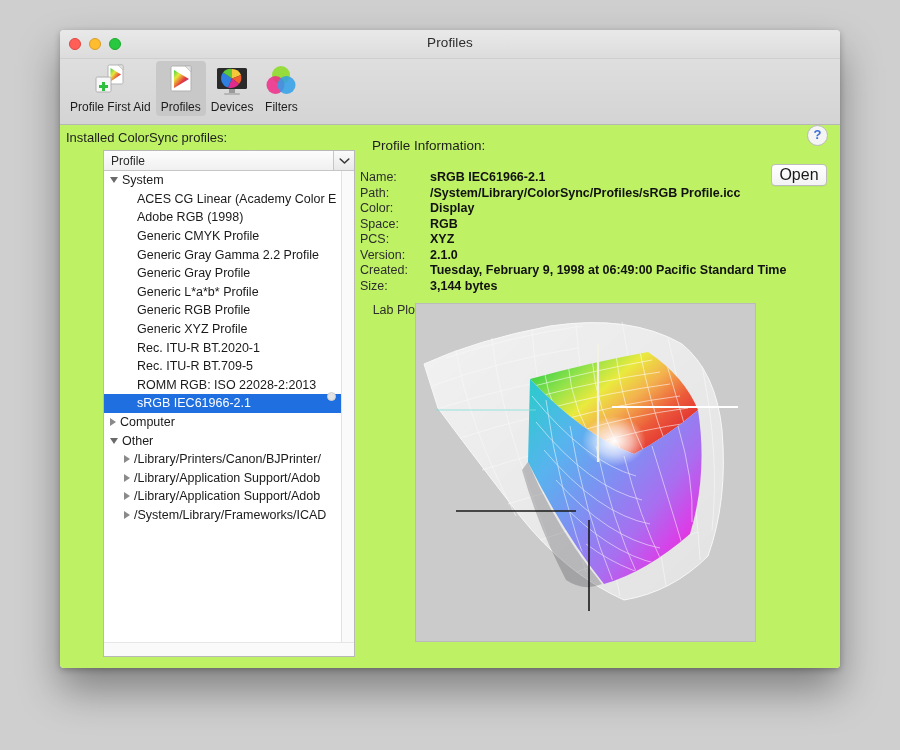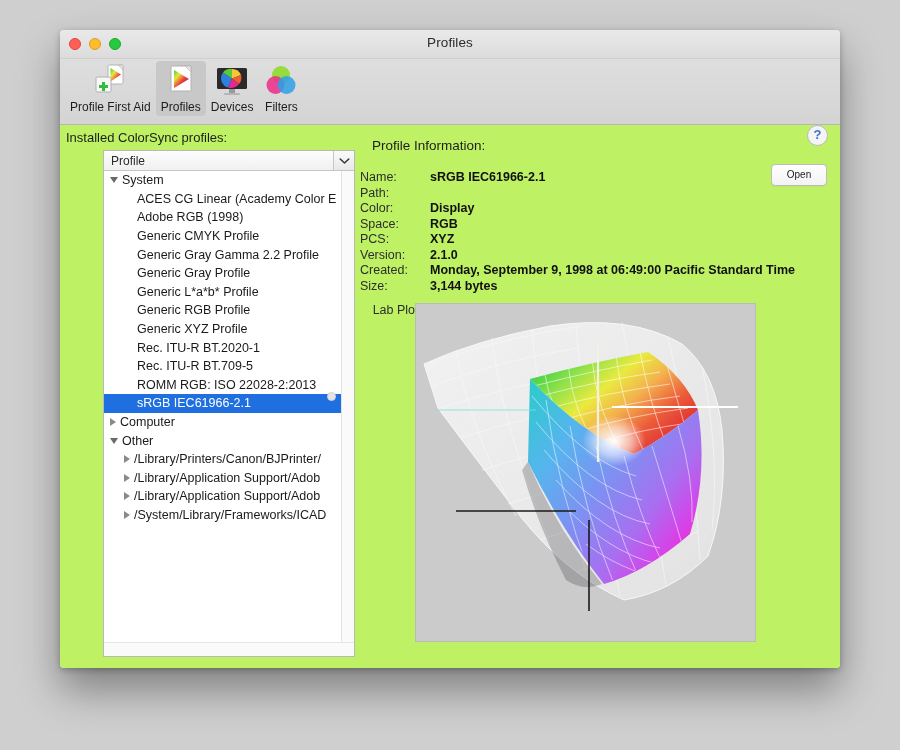--- a/index.html
+++ b/index.html
@@ -251,21 +251,21 @@
     color: #111;
     white-space: nowrap;
   }
   #open-btn {
     position: absolute;
     left: 711px; top: 39px;
     width: 54px; height: 20px;
     background: linear-gradient(to bottom, #ffffff, #f3f3f3);
     border: 1px solid #bdbdbd;
     border-radius: 4px;
-    font-size: 10px;
+    font-size: 16px;
     color: #1a1a1a;
     text-align: center;
     line-height: 19px;
     box-shadow: 0 0.5px 0.5px rgba(0,0,0,0.07);
     cursor: default;
   }
 
   
   #labplot-key {
     position: absolute;
@@ -482,40 +482,41 @@
       <div id="split-dot"></div>
     </div>
 
     <div id="info-rows">
         <div class="irow">
           <div class="ikey">Name:</div>
           <div class="ival">sRGB IEC61966-2.1</div>
         </div>
         <div class="irow">
           <div class="ikey">Path:</div>
+          <div class="ival">/System/Library/ColorSync/Profiles/sRGB Profile.icc</div>
         </div>
         <div class="irow">
           <div class="ikey">Color:</div>
           <div class="ival">Display</div>
         </div>
         <div class="irow">
           <div class="ikey">Space:</div>
           <div class="ival">RGB</div>
         </div>
         <div class="irow">
           <div class="ikey">PCS:</div>
           <div class="ival">XYZ</div>
         </div>
         <div class="irow">
           <div class="ikey">Version:</div>
           <div class="ival">2.1.0</div>
         </div>
         <div class="irow">
           <div class="ikey">Created:</div>
-          <div class="ival">Monday, September 9, 1998 at 06:49:00 Pacific Standard Time</div>
+          <div class="ival">Tuesday, February 9, 1998 at 06:49:00 Pacific Standard Time</div>
         </div>
         <div class="irow">
           <div class="ikey">Size:</div>
           <div class="ival">3,144 bytes</div>
         </div>
       </div>
     <div id="open-btn">Open</div>
 
     <div id="labplot-key">Lab Plot:</div>
     <div id="labplot-disclose"></div>

